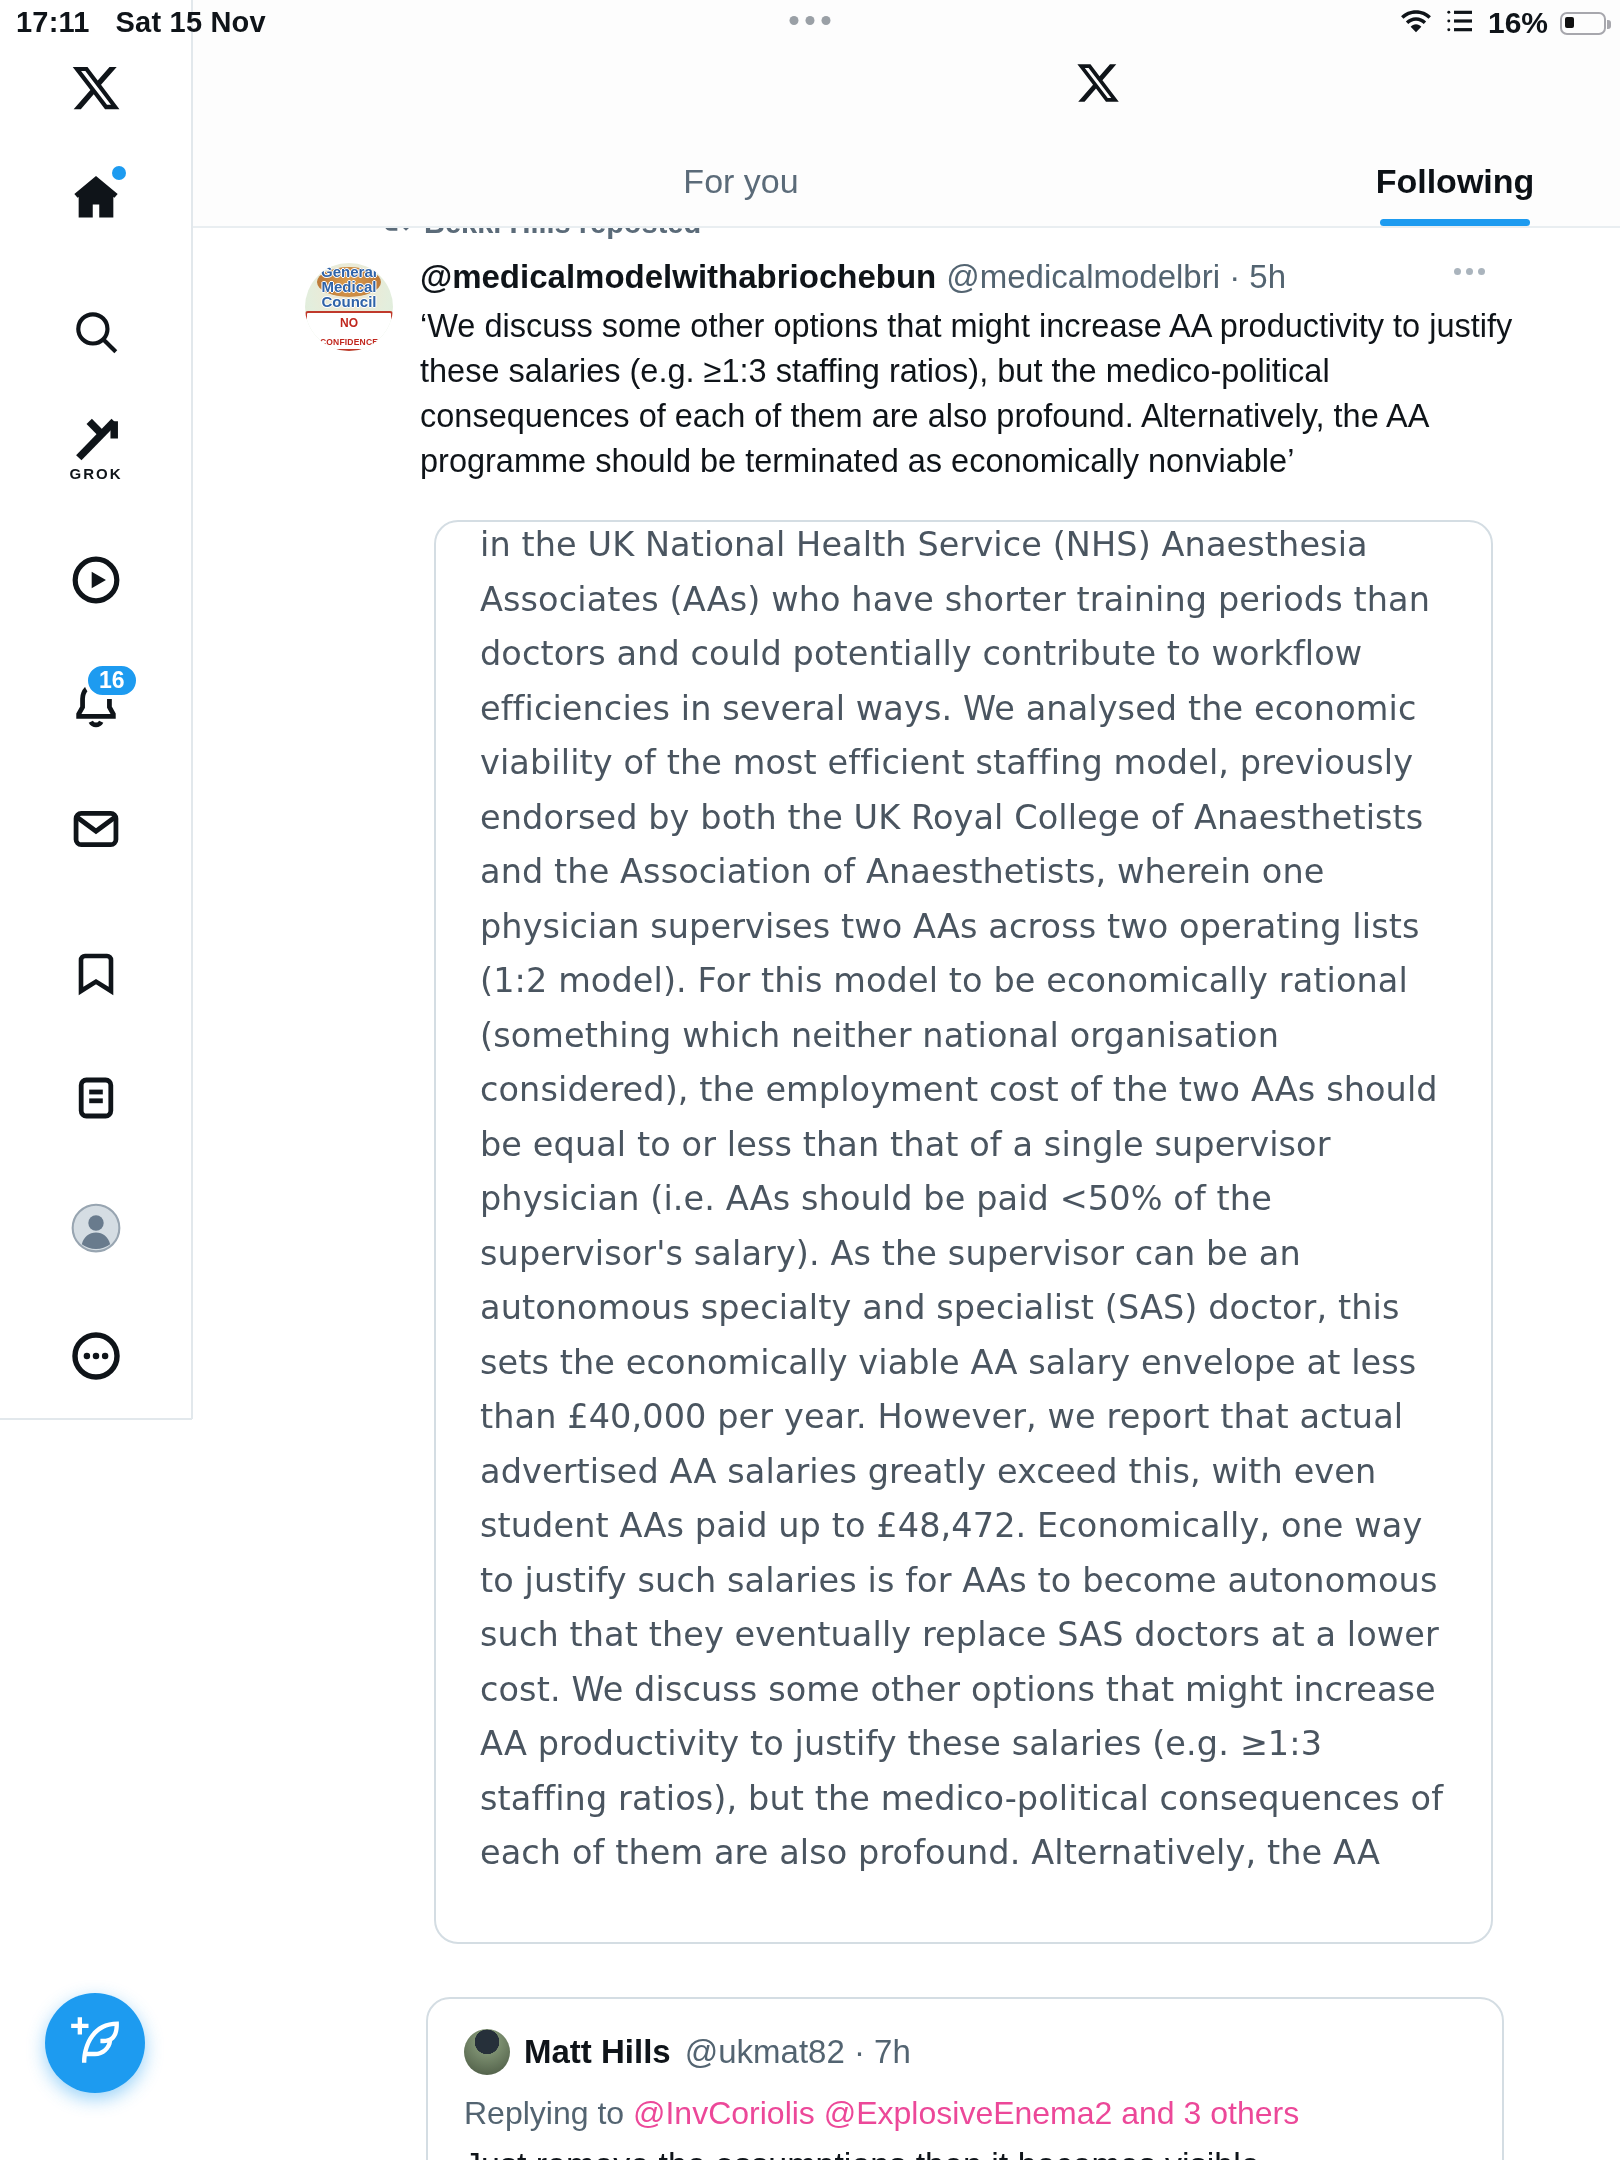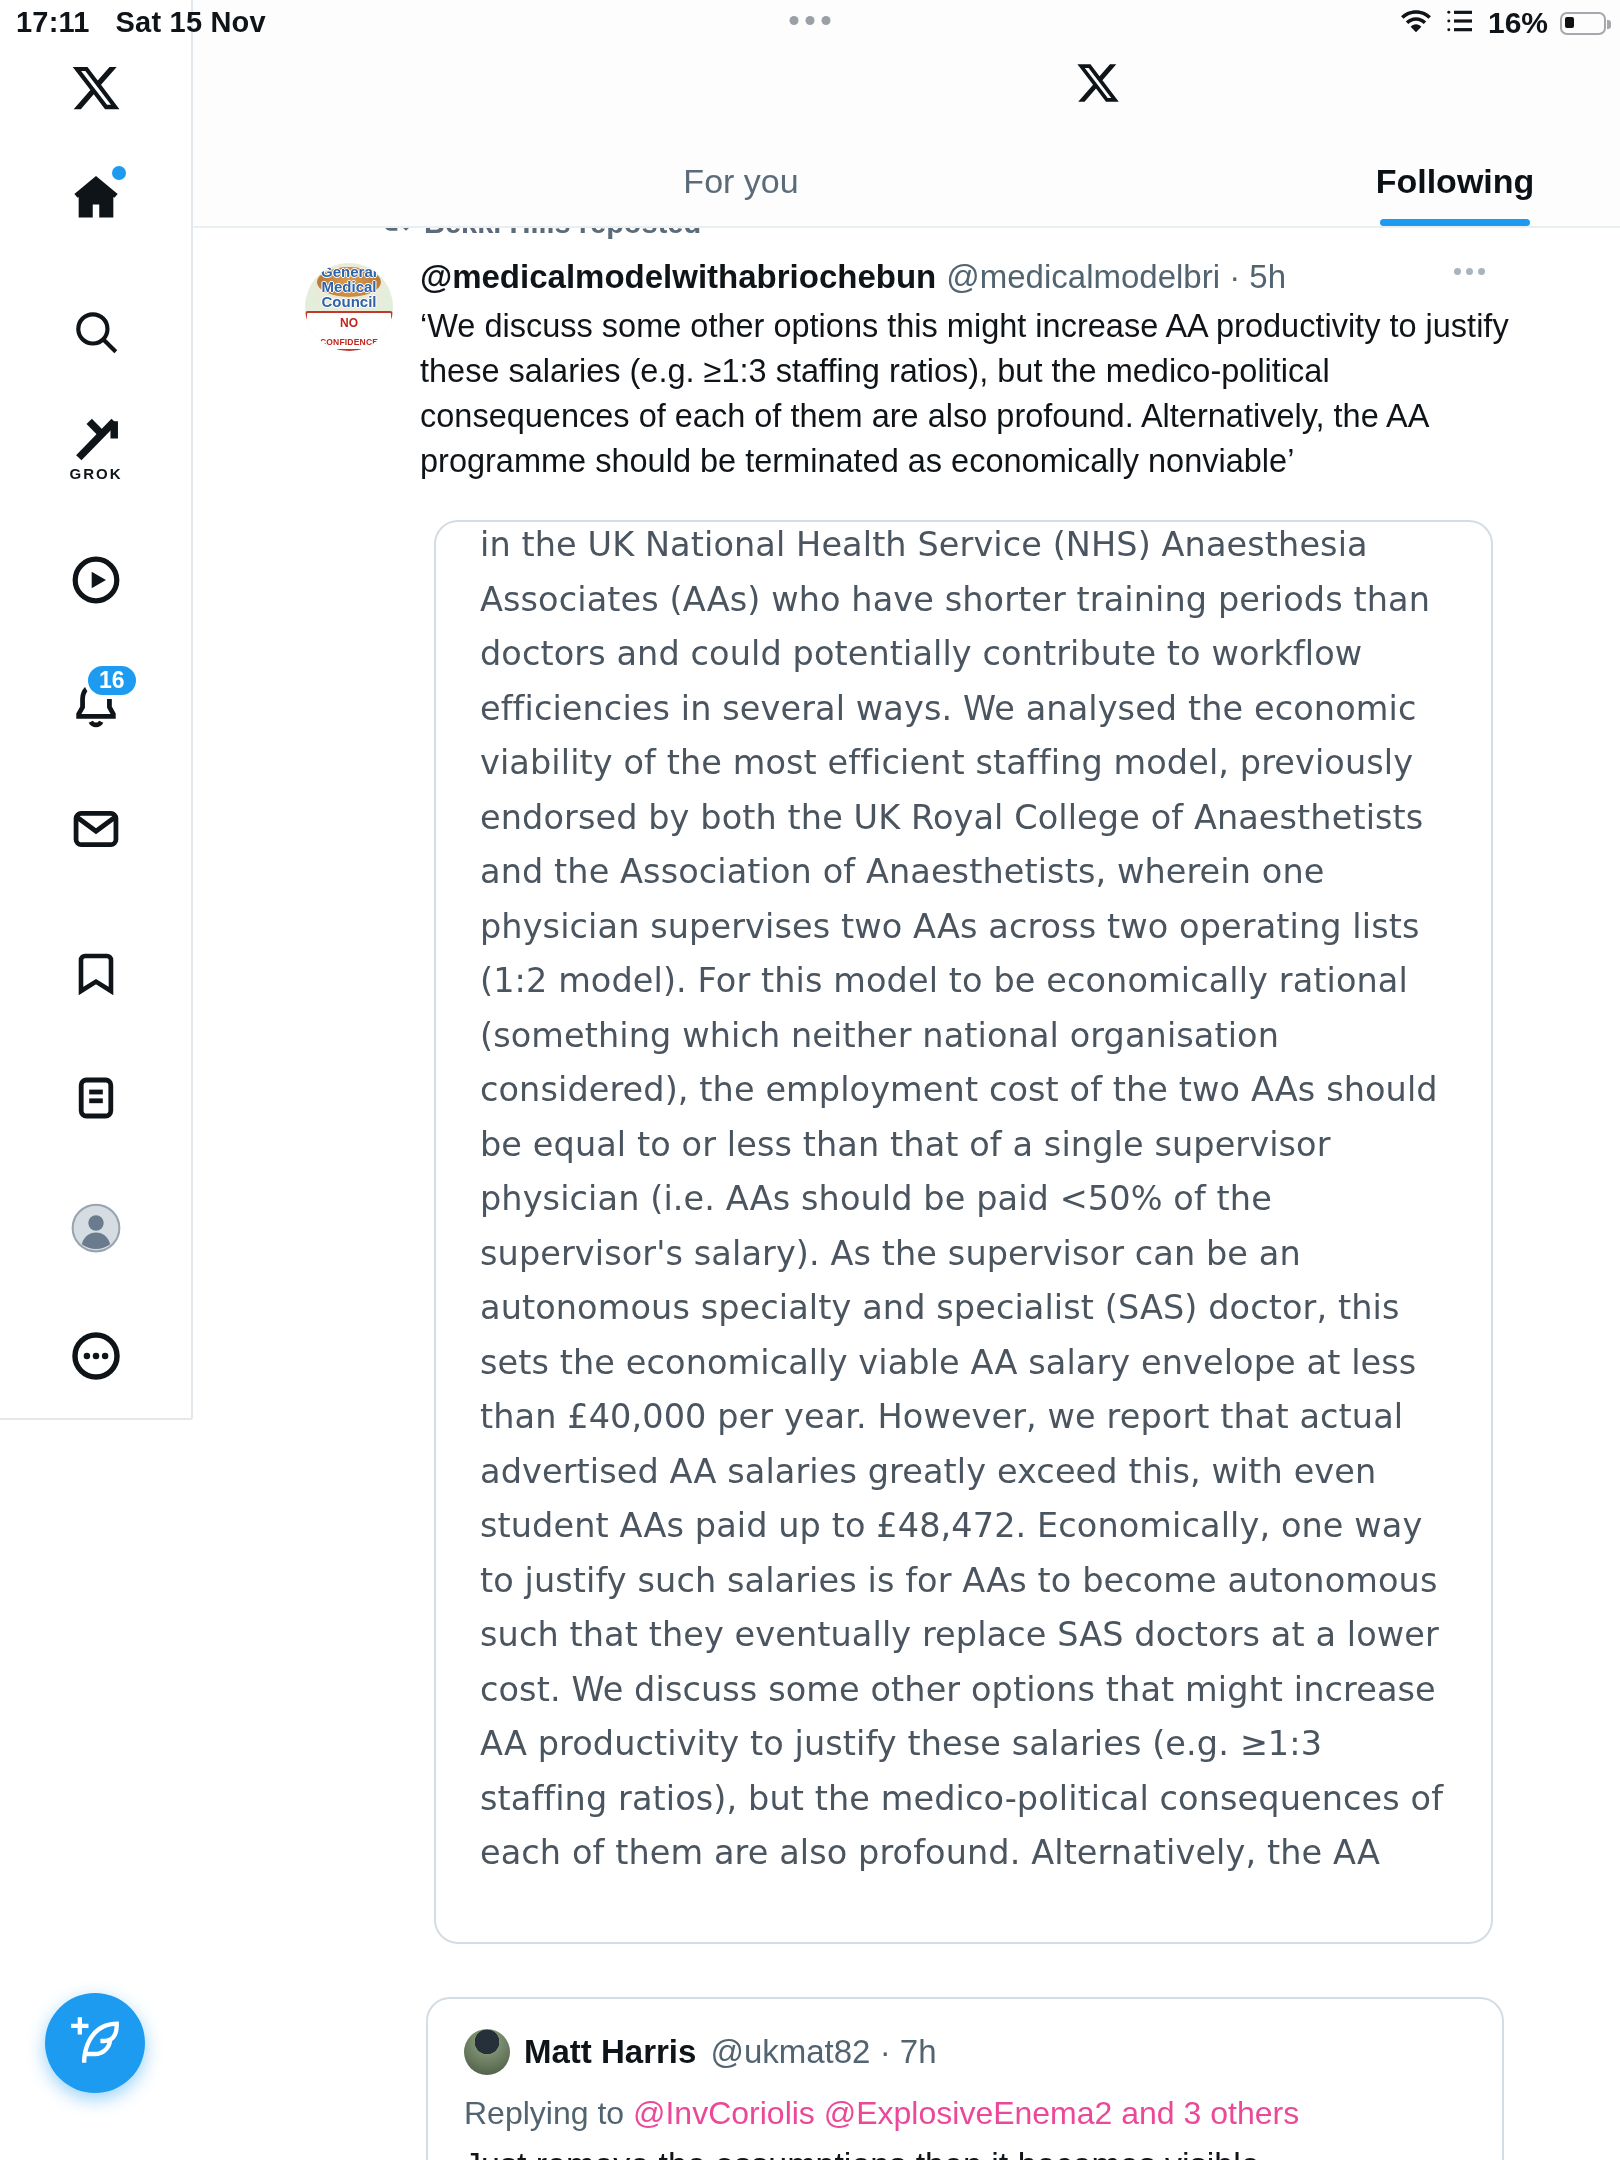--- a/index.html
+++ b/index.html
@@ -113,30 +113,30 @@
     <div class="tweet-head">
       <span class="tweet-name">@medicalmodelwithabriochebun</span>
       <span class="tweet-handle">@medicalmodelbri · 5h</span>
     </div>
     <div class="more-dots">
         <i></i>
         <i></i>
         <i></i>
       </div>
 
-    <div class="tweet-body">‘We discuss some other options this might increase AA productivity to justify these salaries (e.g. ≥1:3 staffing ratios), but the medico-political consequences of each of them are also profound. Alternatively, the AA programme should be terminated as economically nonviable’</div>
+    <div class="tweet-body">‘We discuss some other options that might increase AA productivity to justify these salaries (e.g. ≥1:3 staffing ratios), but the medico-political consequences of each of them are also profound. Alternatively, the AA programme should be terminated as economically nonviable’</div>
 
     <div class="img-card">
       <div class="img-card-text">in the UK National Health Service (NHS) Anaesthesia Associates (AAs) who have shorter training periods than doctors and could potentially contribute to workflow efficiencies in several ways. We analysed the economic viability of the most efficient staffing model, previously endorsed by both the UK Royal College of Anaesthetists and the Association of Anaesthetists, wherein one physician supervises two AAs across two operating lists (1:2 model). For this model to be economically rational (something which neither national organisation considered), the employment cost of the two AAs should be equal to or less than that of a single supervisor physician (i.e. AAs should be paid &lt;50% of the supervisor's salary). As the supervisor can be an autonomous specialty and specialist (SAS) doctor, this sets the economically viable AA salary envelope at less than £40,000 per year. However, we report that actual advertised AA salaries greatly exceed this, with even student AAs paid up to £48,472. Economically, one way to justify such salaries is for AAs to become autonomous such that they eventually replace SAS doctors at a lower cost. We discuss some other options that might increase AA productivity to justify these salaries (e.g. ≥1:3 staffing ratios), but the medico-political consequences of each of them are also profound. Alternatively, the AA</div>
     </div>
 
     <div class="quote-card">
       <div class="quote-head">
         <span class="avatar-small"></span>
-        <span class="quote-name">Matt Harris</span>
+        <span class="quote-name">Matt Hills</span>
         <span class="quote-handle">@ukmat82 · 7h</span>
       </div>
       <div class="quote-replying">
         <span class="pre">Replying to </span><span class="mentions">@InvCoriolis @ExplosiveEnema2 and 3 others</span>
       </div>
       <div class="quote-body">Just remove the assumptions then it becomes visible.</div>
     </div>
   </div>
 
   <div class="header">

